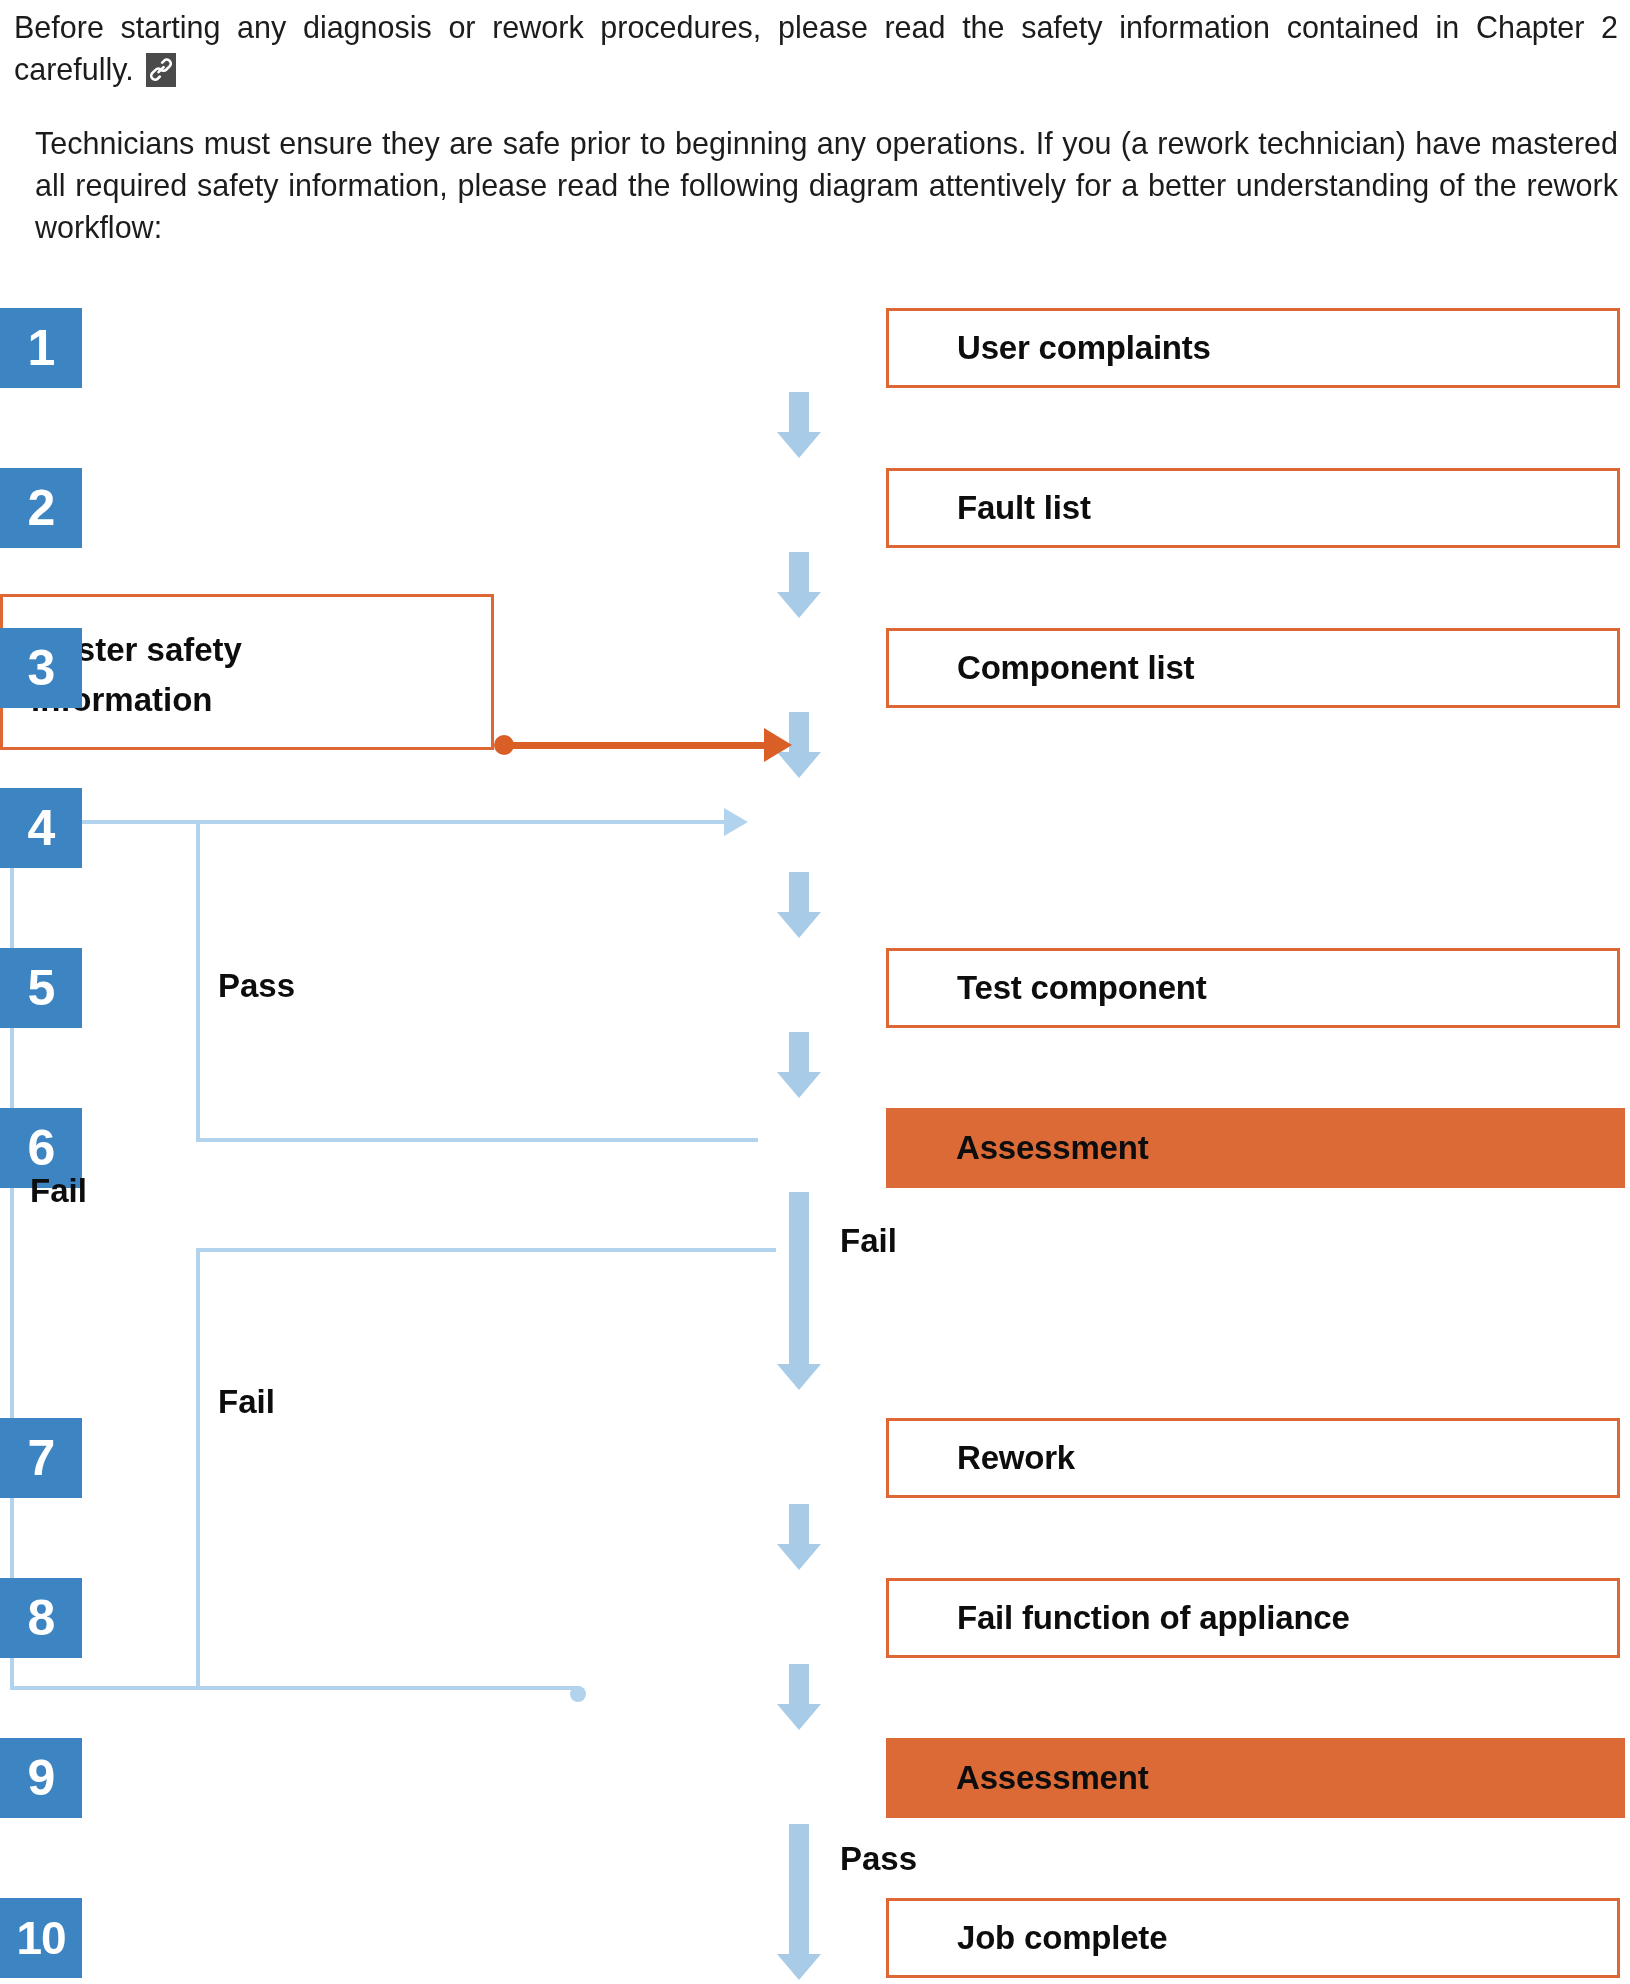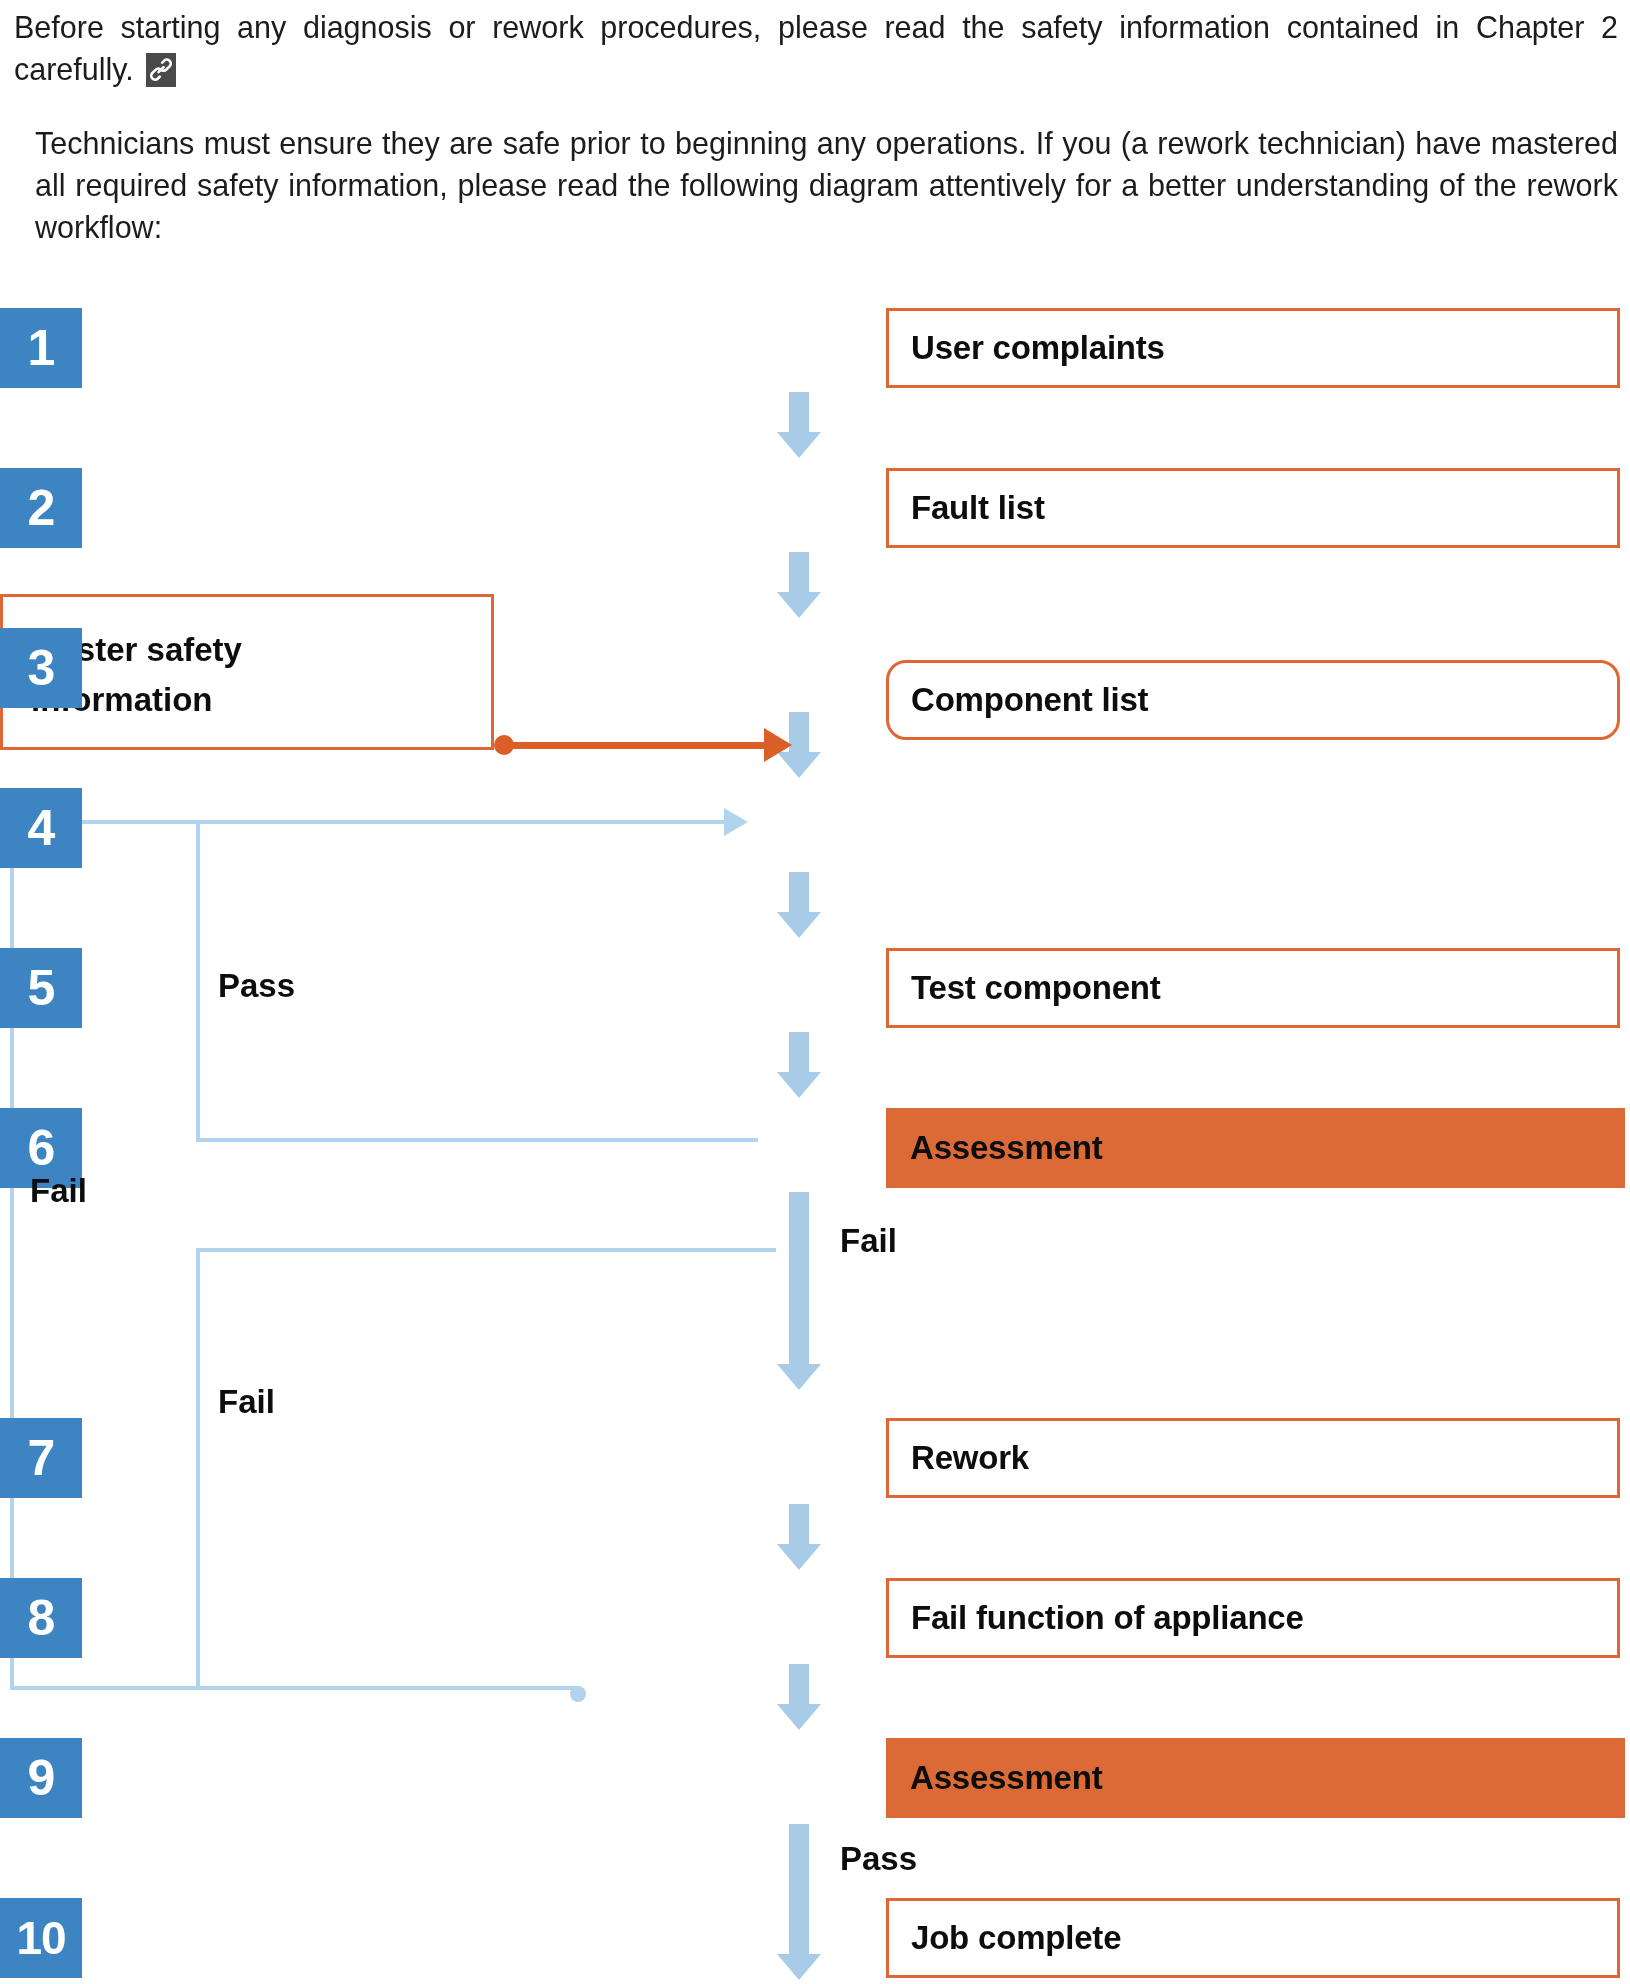--- a/index.html
+++ b/index.html
@@ -61,20 +61,21 @@
     background: #ffffff;
     display: flex; align-items: center;
     z-index: 5;
   }
   .label-box span {
     font-size: 33px;
     font-weight: bold;
     color: #0d0d0d;
     padding-left: 22px;
     letter-spacing: -0.2px;
+    margin-left: 46px;
   }
   .label-box.assessment {
     background: #db6a36;
     border: none;
     width: 739px;
     height: 80px;
   }
   .label-box.assessment span { padding-left: 24px; }
 
   
@@ -253,21 +254,21 @@
     <div class="num-box" style="top:468px;">
         <span>2</span>
       </div>
     <div class="label-box" style="top:468px;">
         <span>Fault list</span>
       </div>
 
     <div class="num-box" style="top:628px;">
         <span>3</span>
       </div>
-    <div class="label-box" style="top:660px;border-radius:20px;">
+    <div class="label-box" style="top:628px;">
         <span>Component list</span>
       </div>
 
     <div class="num-box" style="top:788px;">
         <span>4</span>
       </div>
 
     <div class="num-box" style="top:948px;">
         <span>5</span>
       </div>

